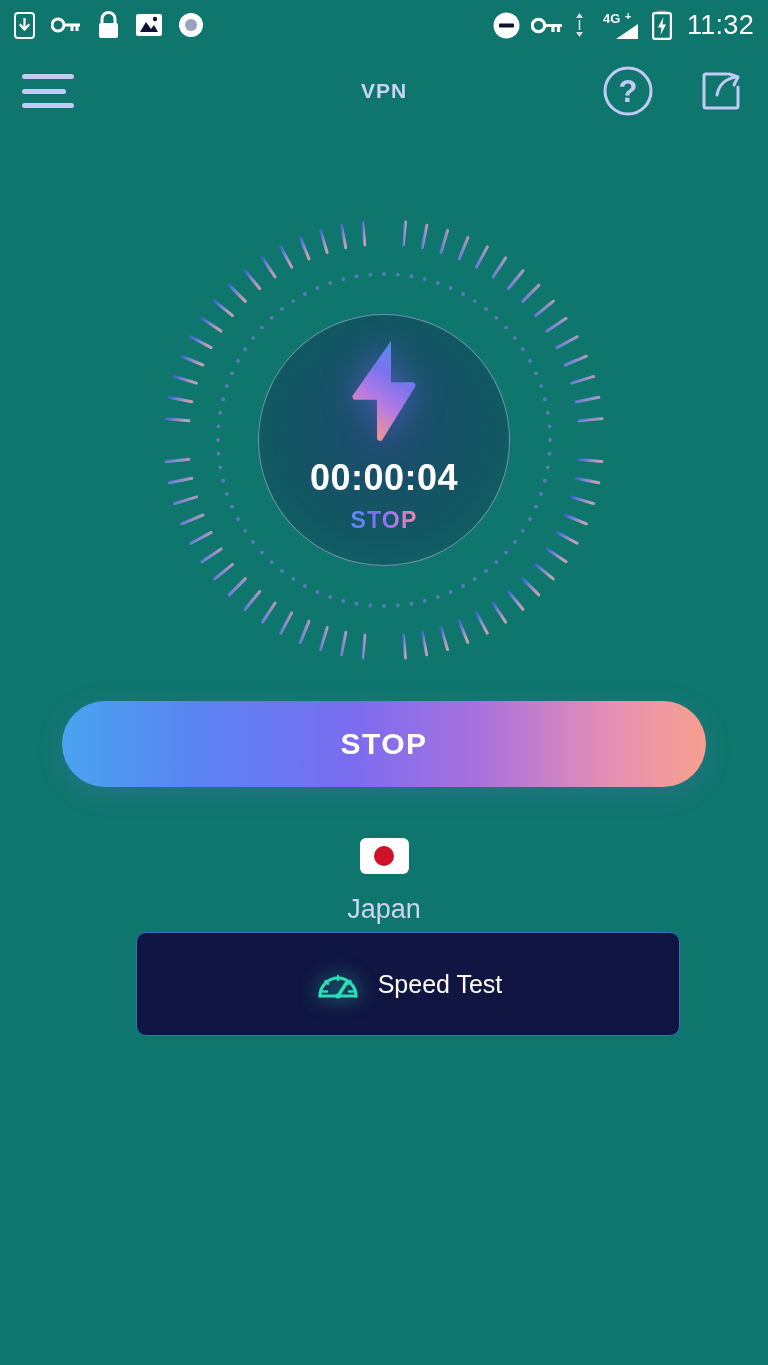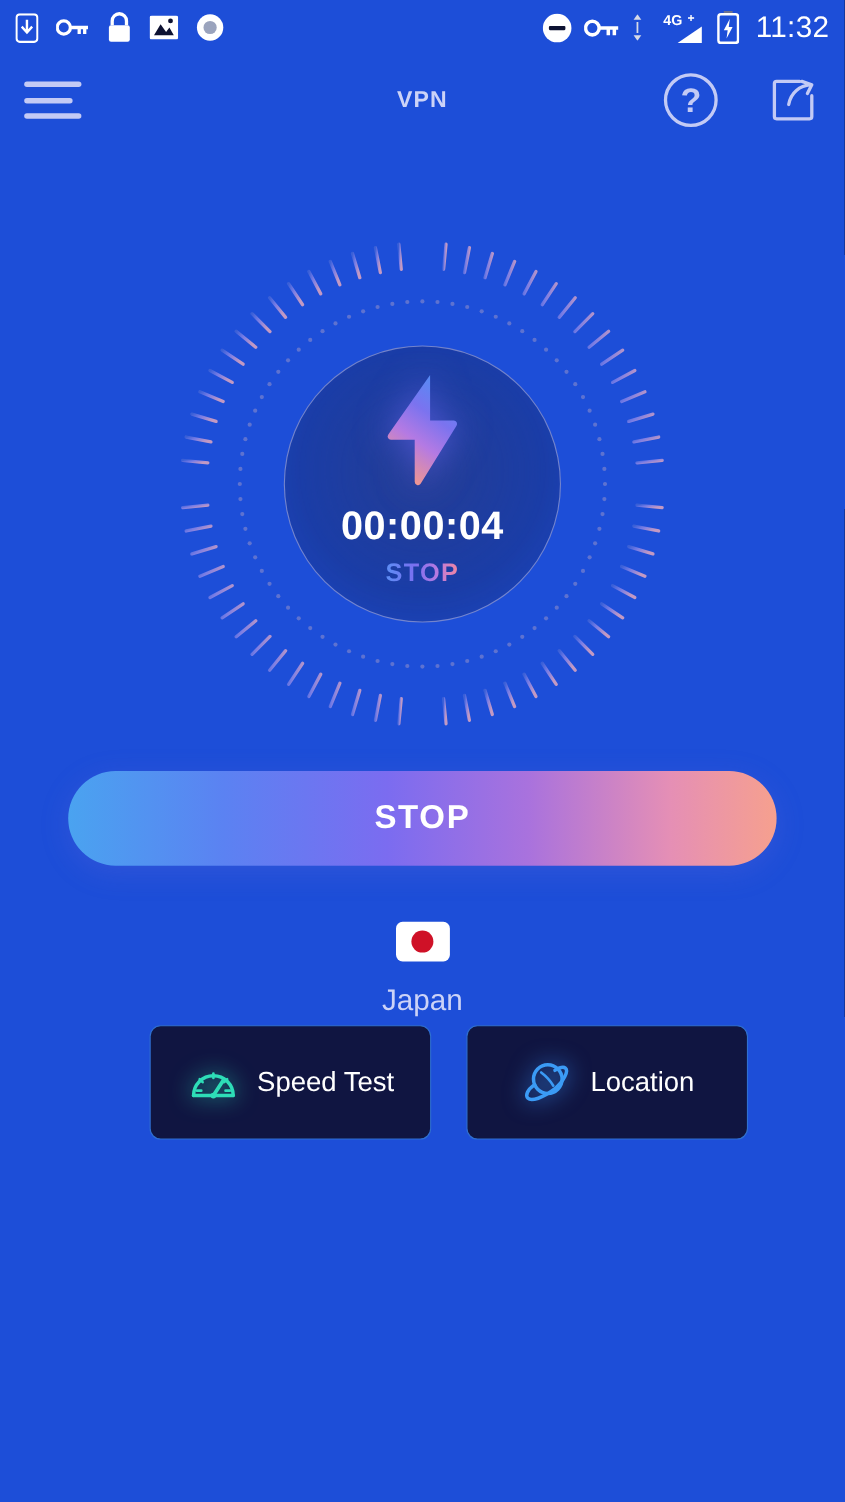--- a/index.html
+++ b/index.html
@@ -2,21 +2,21 @@
 <html><head>
 <meta charset="utf-8">
 <style>
   * { margin:0; padding:0; box-sizing:border-box; }
   html, body {
     width:768px; height:1365px;
     background:#0d1232;
     font-family:"Liberation Sans", sans-serif;
     overflow:hidden;
   }
-  .screen { position:relative; width:768px; height:1365px; background:#1d4ed8; }
+  .screen { position:relative; width:768px; height:1365px; background:#0f766e; }
 
   
   .statusbar {
     position:absolute; top:0; left:0; width:768px; height:50px;
     display:flex; align-items:center; justify-content:space-between;
     padding:0 14px;
   }
   .sb-left, .sb-right { display:flex; align-items:center; }
   .sb-left { gap:16px; }
   .sb-right { gap:11px; }
@@ -399,25 +399,15 @@
         <svg width="48" height="48" viewBox="0 0 48 48">
           <path d="M6 36 a18 18 0 0 1 36 0" fill="none" stroke="#2eddb7" stroke-width="3.2" stroke-linecap="round"></path>
           <path d="M6 36 H42" stroke="#2eddb7" stroke-width="3.2" stroke-linecap="round"></path>
           <path d="M24 36 L33 22" stroke="#2eddb7" stroke-width="3.4" stroke-linecap="round"></path>
           <circle cx="24" cy="36" r="2.6" fill="#2eddb7"></circle>
           <path d="M24 16 V20 M11.5 21 L14.2 23.8 M36.5 21 L33.8 23.8 M9 31.5 H13 M39 31.5 H35" stroke="#2eddb7" stroke-width="2.4" stroke-linecap="round"></path>
         </svg>
       </span>
       <span class="action-label">Speed Test</span>
     </div>
-    <div class="action-btn">
-      <span class="act-ico glow-blue">
-        <svg width="48" height="48" viewBox="0 0 48 48">
-          <circle cx="25" cy="21" r="13" fill="none" stroke="#3b9bf5" stroke-width="3.2"></circle>
-          <path d="M13 26 C6 31 4.5 36 7 38.5 C10 41.5 21 38 31 30 C40 22.5 44 13.5 41 11 C39 9.4 35.5 10.6 31.5 13" fill="none" stroke="#3b9bf5" stroke-width="3.2" stroke-linecap="round"></path>
-          <path d="M19 15 C23 18 27 22 30 27" fill="none" stroke="#3b9bf5" stroke-width="2.4" stroke-linecap="round"></path>
-        </svg>
-      </span>
-      <span class="action-label">Location</span>
-    </div>
   </div>
 
 </div>
 
 </body></html>

